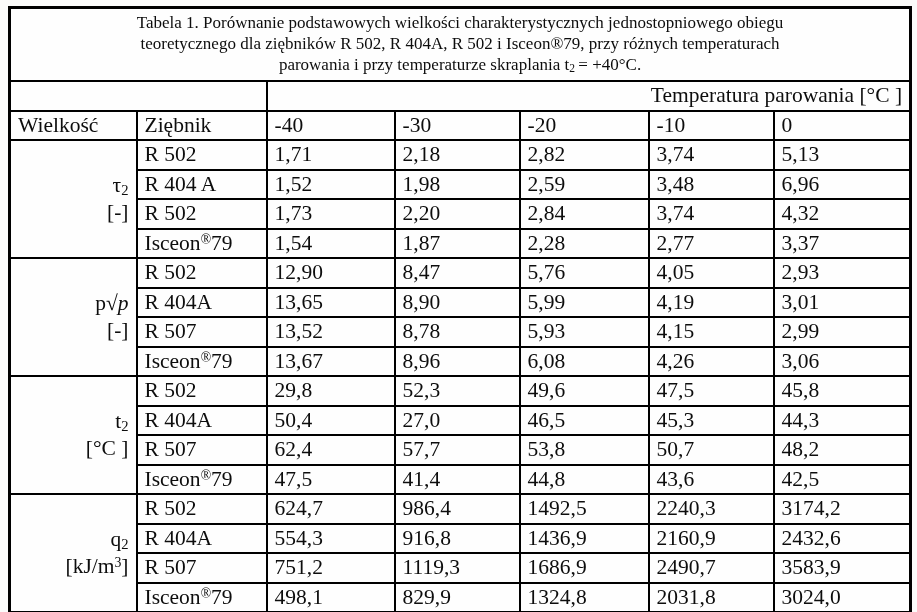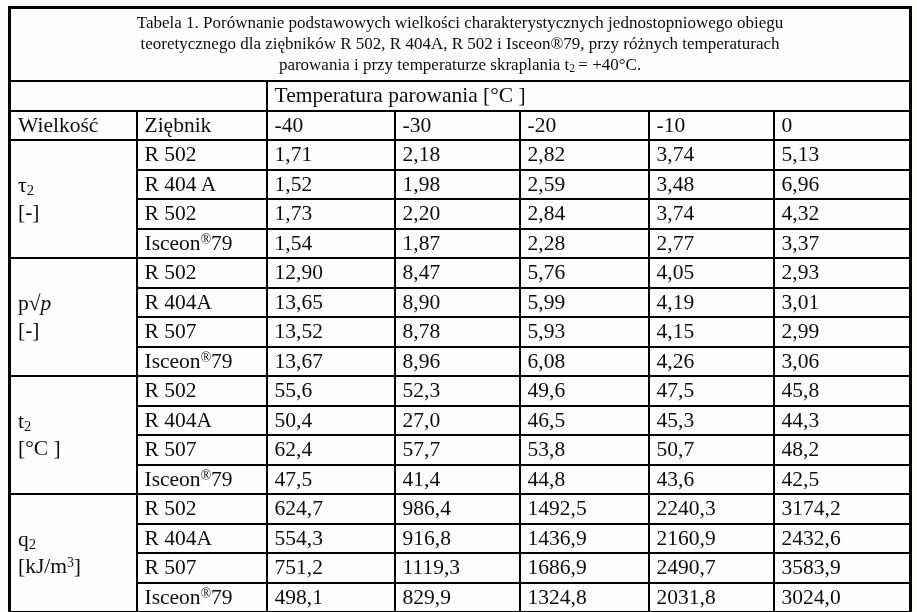--- a/index.html
+++ b/index.html
@@ -36,24 +36,24 @@
   }
   td.title-cell {
     text-align: center;
     height: auto;
     white-space: normal;
     padding: 4px 14px;
     line-height: 1.23;
     font-size: 17px;
   }
   td.group-header {
-    text-align: left;
+    text-align: right;
   }
   td.qty-cell {
-    text-align: left;
+    text-align: right;
     line-height: 1.25;
   }
   sub {
     font-size: 68%;
     vertical-align: -0.2em;
   }
   sup {
     font-size: 64%;
     vertical-align: 0.45em;
   }
@@ -173,21 +173,21 @@
       <td>4,26</td>
       <td>3,06</td>
     </tr>
 
     <tr>
       <td class="qty-cell" rowspan="4">
         <span>t</span><sub>2</sub><br>
         <span>[°C ]</span>
       </td>
       <td>R 502</td>
-      <td>55,6</td>
+      <td>29,8</td>
       <td>52,3</td>
       <td>49,6</td>
       <td>47,5</td>
       <td>45,8</td>
     </tr>
     <tr>
       <td>R 404A</td>
       <td>50,4</td>
       <td>27,0</td>
       <td>46,5</td>

